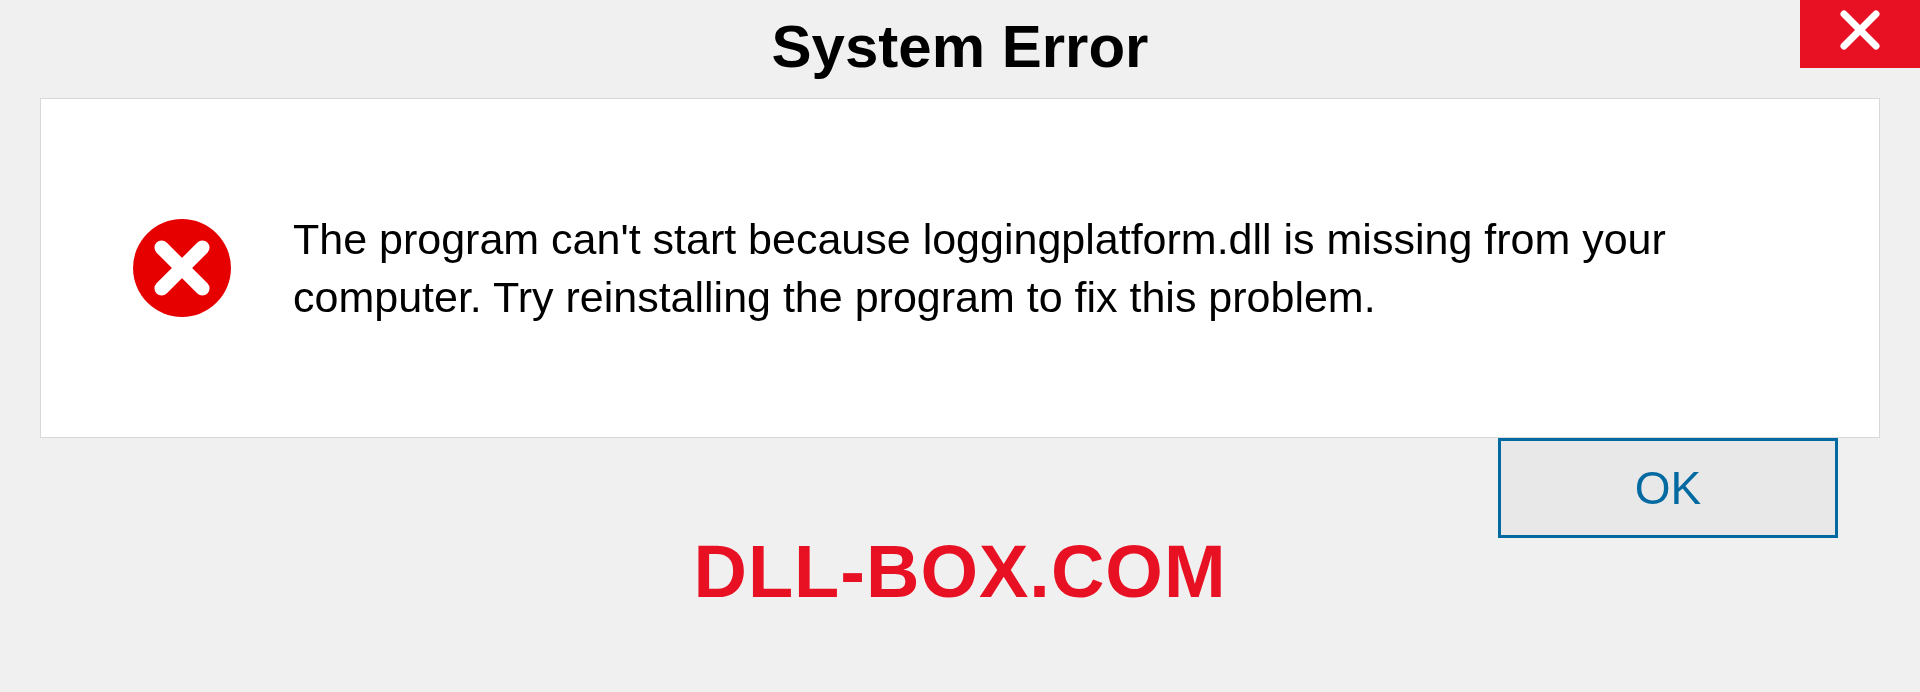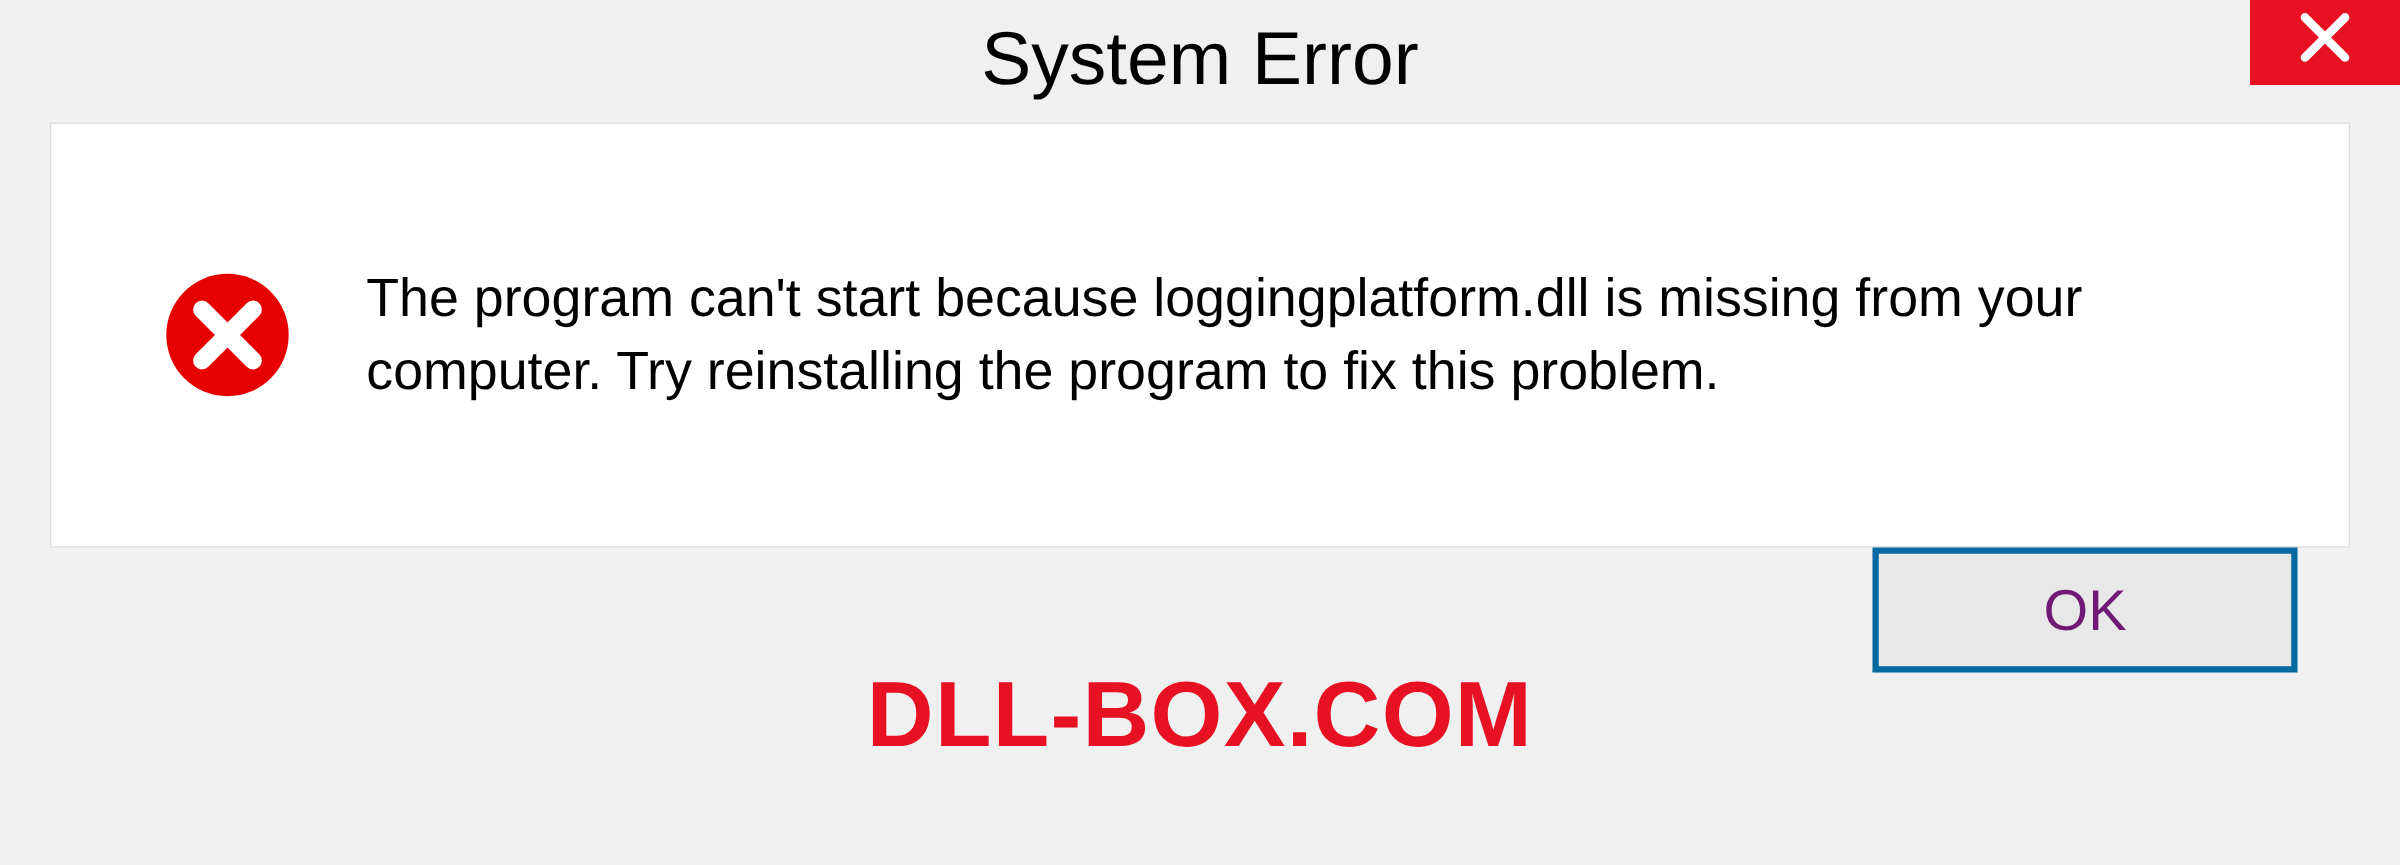--- a/index.html
+++ b/index.html
@@ -22,21 +22,21 @@
       height: 98px;
       display: flex;
       align-items: flex-start;
       justify-content: center;
       position: relative;
     }
     .title {
       font-size: 60px;
       color: #000;
       padding-top: 12px;
-      font-weight: 400;
+      font-weight: 700;
     }
     .close-btn {
       position: absolute;
       right: -32px;
       top: -4px;
       width: 120px;
       height: 72px;
       background: #e81123;
       display: flex;
       align-items: center;
@@ -86,23 +86,23 @@
       font-size: 74px;
       font-weight: 900;
       color: #e81123;
       letter-spacing: 1px;
       font-family: Arial, sans-serif;
     }
     .ok-btn {
       width: 340px;
       height: 100px;
       background: #e8e8e8;
-      border: 5px solid #0369a1;
+      border: 3px solid #0369a1;
       font-size: 46px;
-      color: #701a75;
+      color: #0369a1;
       display: flex;
       align-items: center;
       justify-content: center;
       cursor: pointer;
       font-family: "Segoe UI", Tahoma, sans-serif;
     }
   </style>
 </head>
 <body>
 

